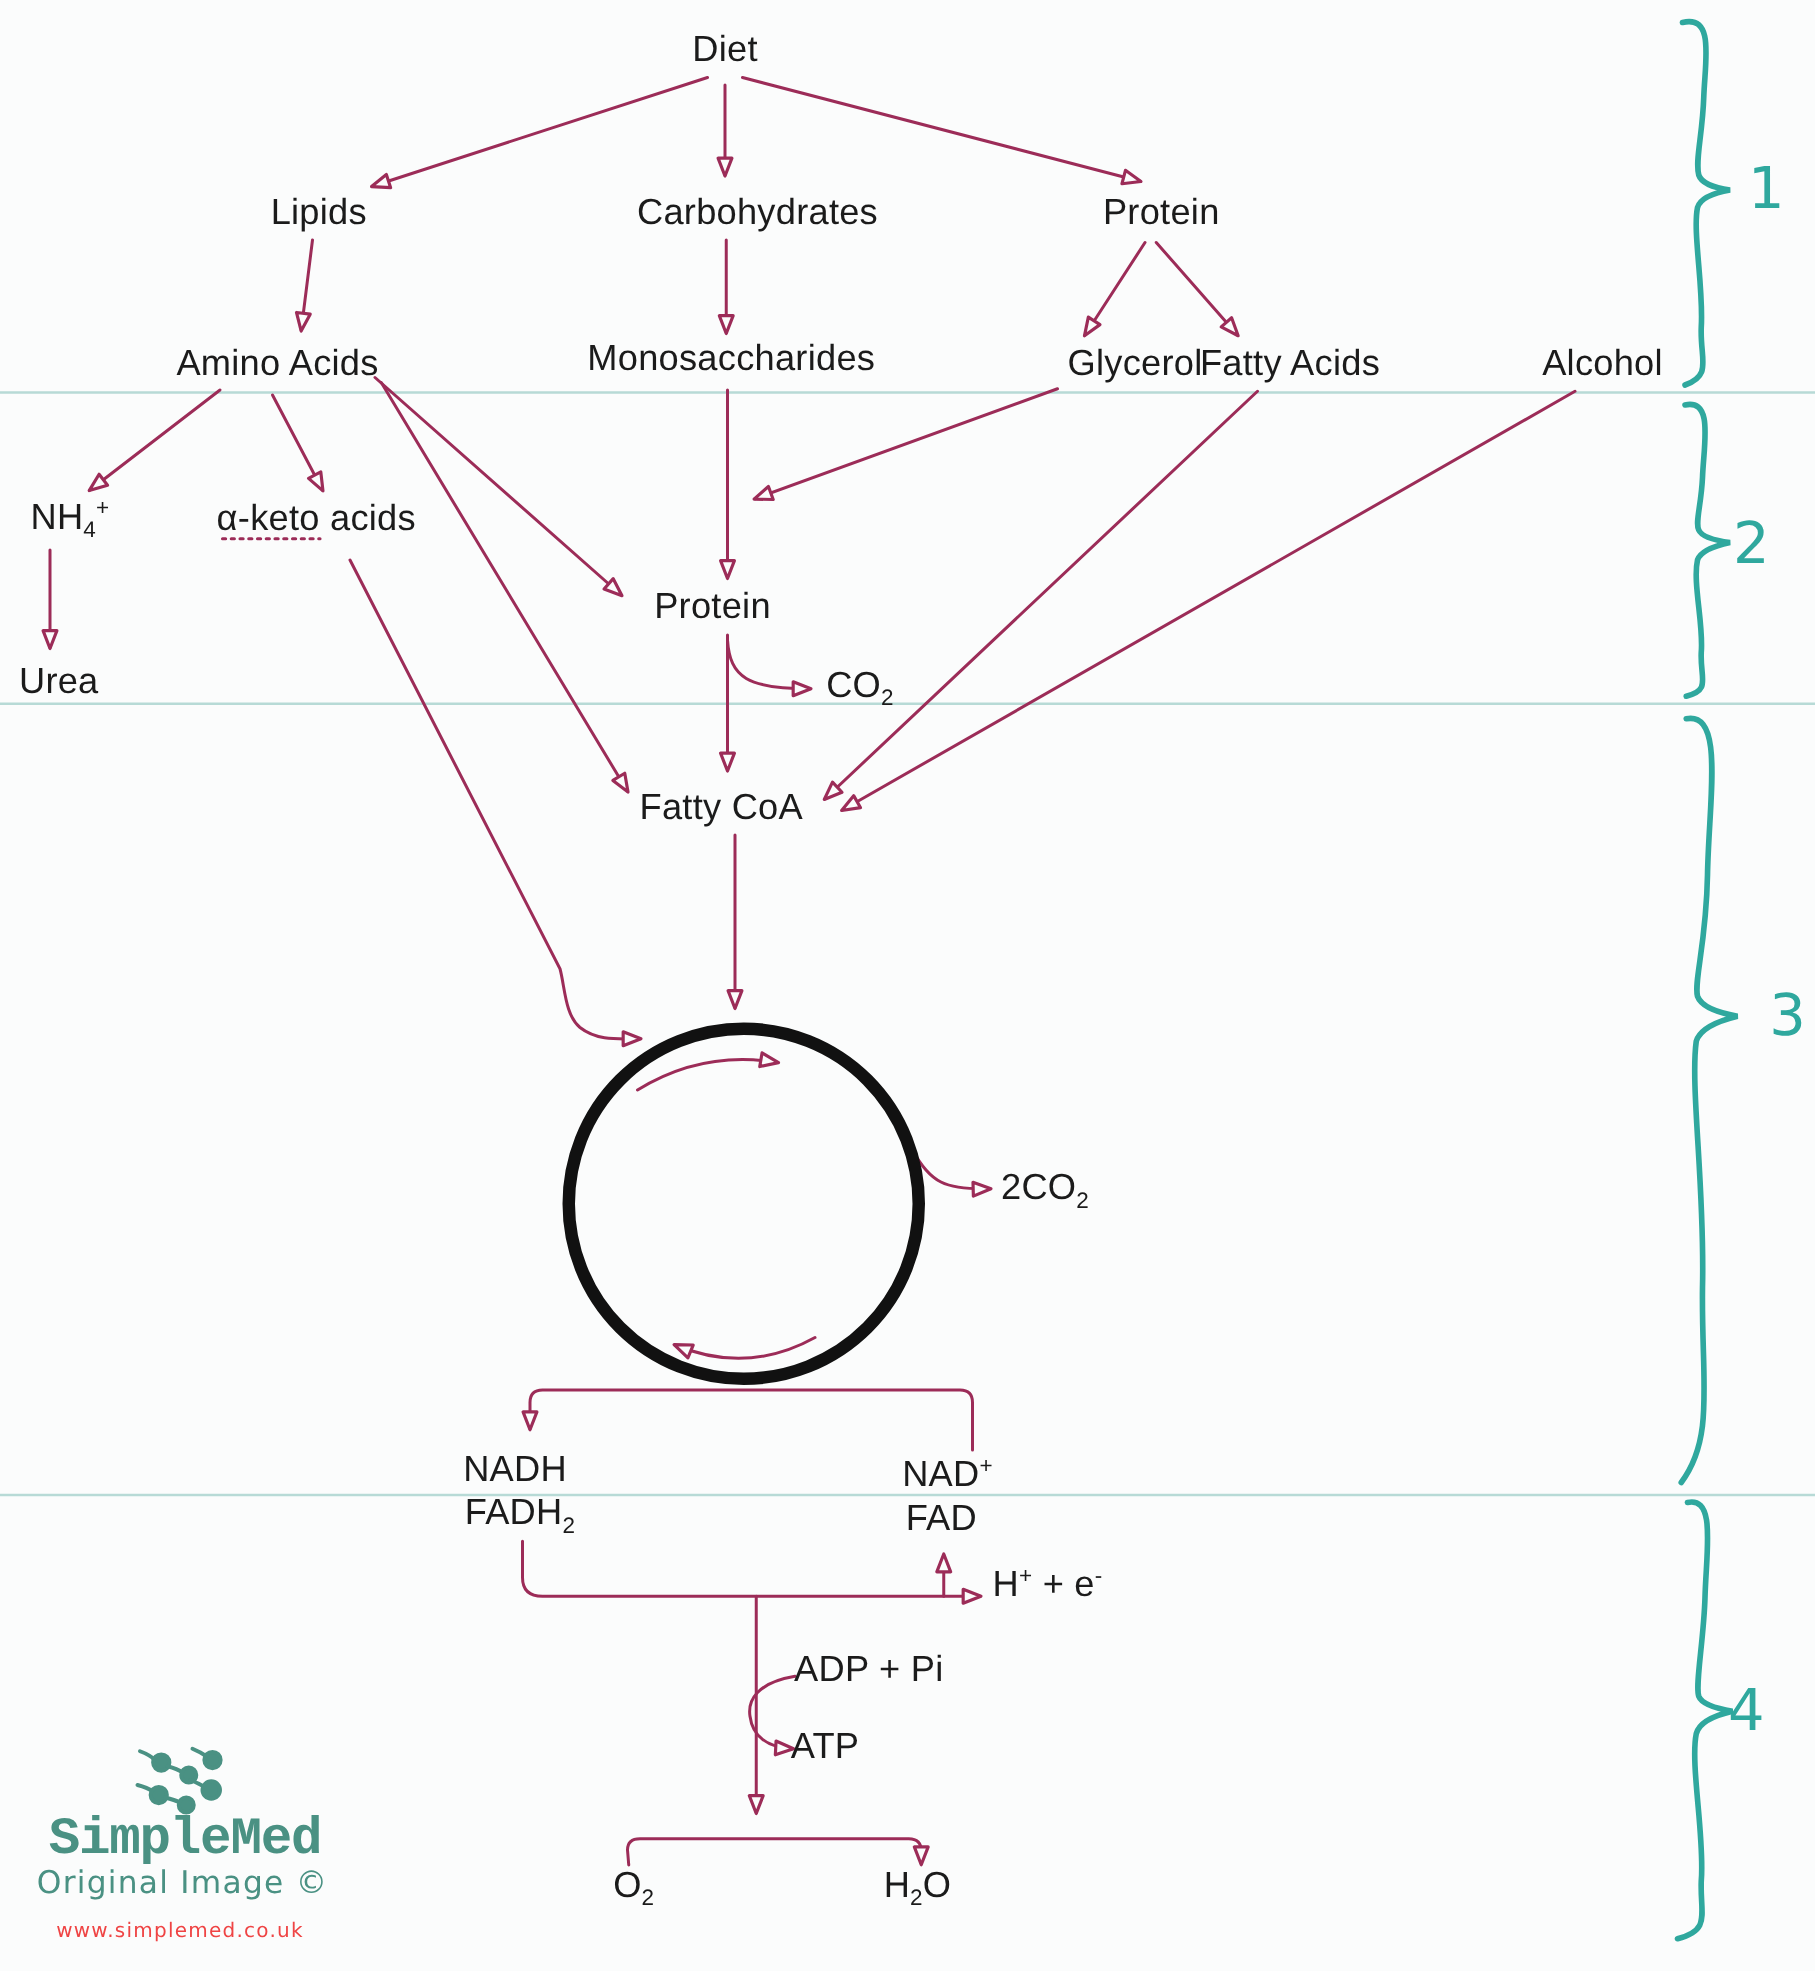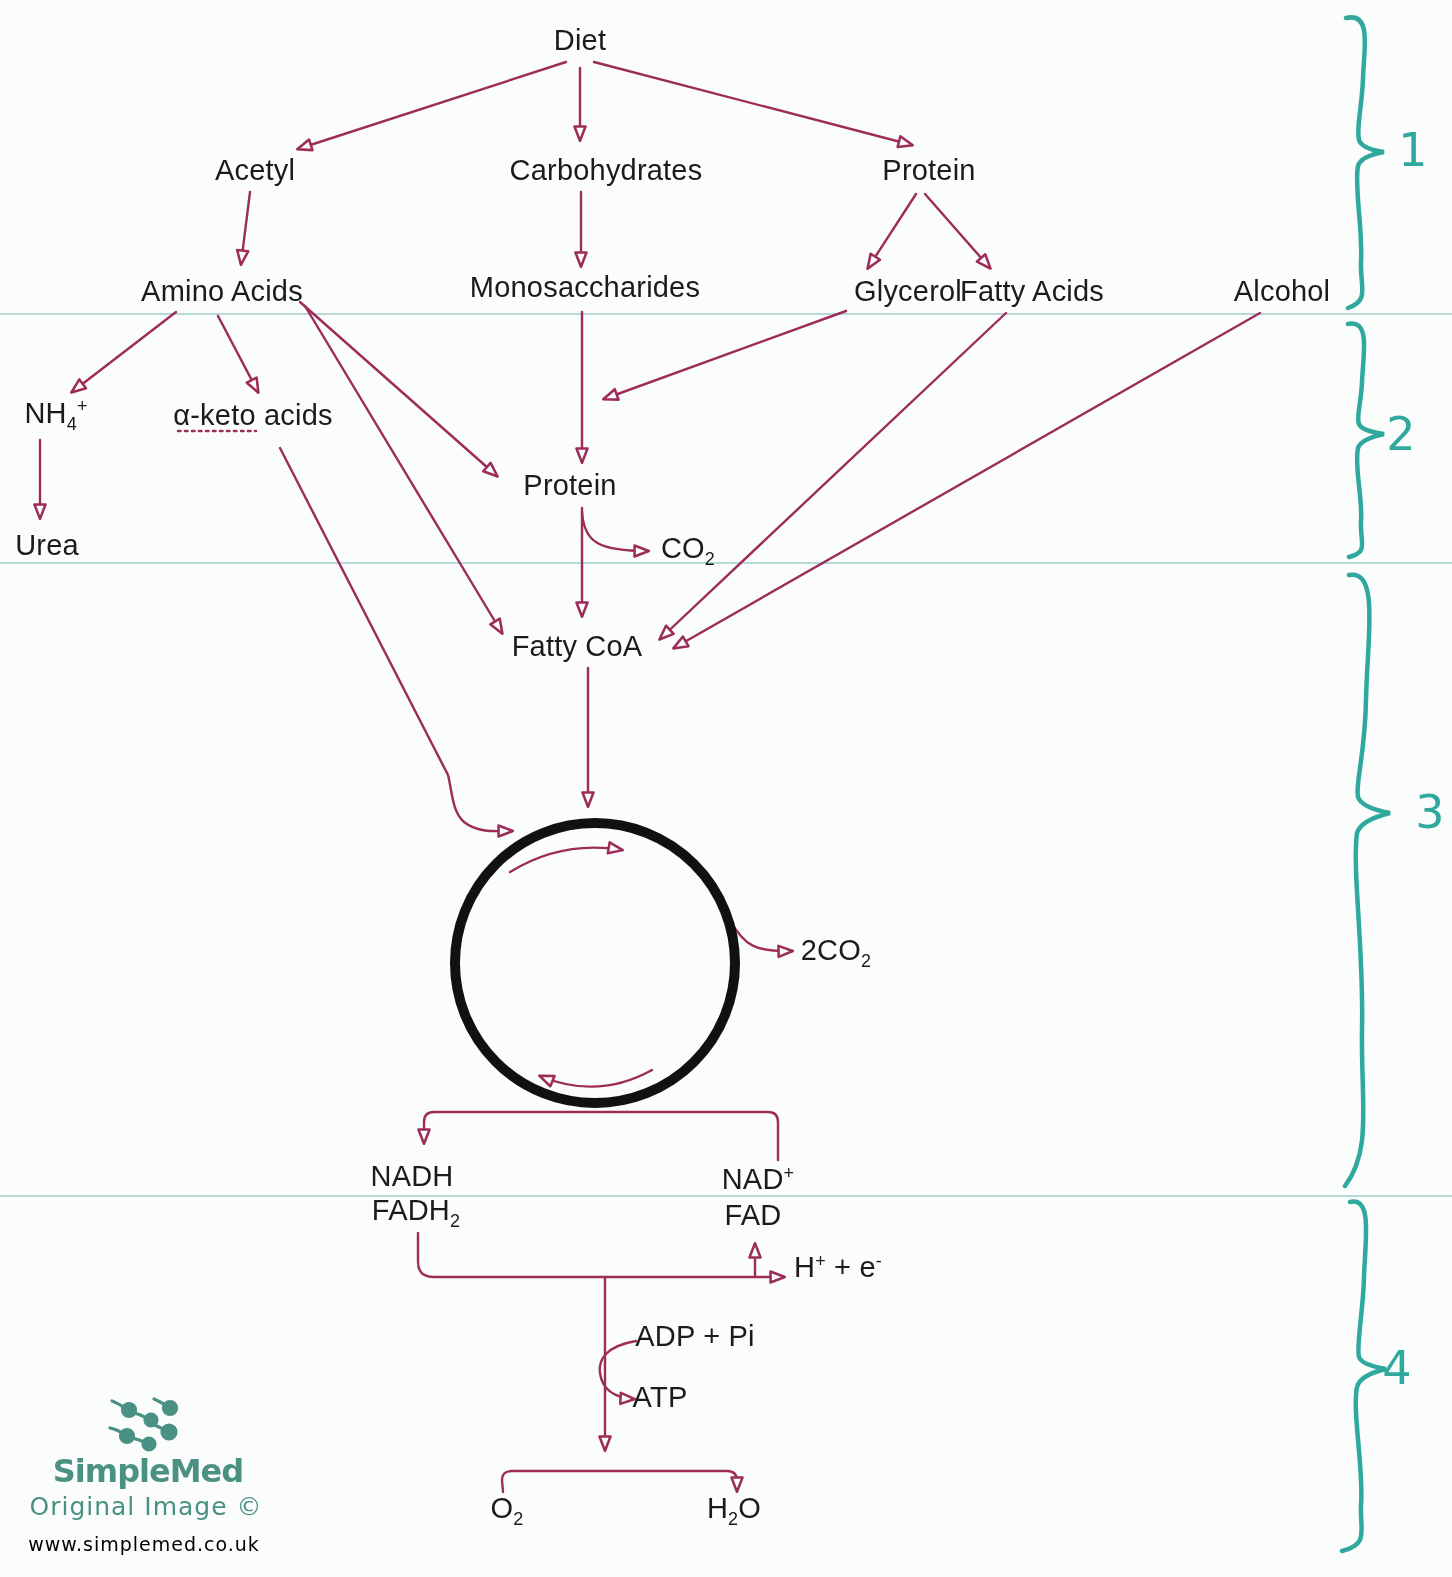--- a/index.html
+++ b/index.html
@@ -14,23 +14,23 @@
     letter-spacing:.2px;
   }
   .lbl sub{font-size:.62em;}
   .lbl sup{font-size:.62em;}
   .stage-num{
     position:absolute;transform:translate(-50%,-50%);
     font-family:"DejaVu Sans",sans-serif;font-size:46px;color:#2fa89e;
   }
   .wm{position:absolute;transform:translate(-50%,-50%);white-space:nowrap;
       font-family:"DejaVu Sans",sans-serif;color:#4a9183;}
-  .wm-brand{font-size:32px;font-weight:bold;letter-spacing:-1px;}
+  .wm-brand{font-size:42px;font-weight:bold;letter-spacing:-1px;font-family:Liberation Mono, monospace;}
   .wm-note{font-size:25px;font-weight:normal;letter-spacing:1px;}
-  .wm-url{font-size:19px;color:#000000;letter-spacing:1px;}
+  .wm-url{font-size:16px;color:#ef4444;letter-spacing:1px;}
 </style>
 </head>
 <body>
 
 <div class="canvas">
 
   <svg class="wires" width="1452" height="1577" viewBox="0 0 1452 1577">
     <defs>
       <marker id="ah" viewBox="0 0 12 10" refX="10" refY="5" markerWidth="19" markerHeight="16" orient="auto-start-reverse" markerUnits="userSpaceOnUse">
         <path d="M1.5,1.5 L10.5,5 L1.5,8.5 Z" fill="#fbfcfc" stroke="#9c2c58" stroke-width="1.6" stroke-linejoin="round"></path>
@@ -95,21 +95,21 @@
       <path d="M110,1428 Q118,1430 122,1433" fill="none"></path>
         <circle cx="127" cy="1436" r="6.5"></circle>
       <path d="M132,1438 Q140,1440 144,1442" fill="none"></path>
         <circle cx="149" cy="1444" r="6"></circle>
       <path d="M152,1424 Q160,1427 164,1430" fill="none"></path>
         <circle cx="169" cy="1432" r="7"></circle>
     </g>
   </svg>
 
   <div class="lbl" style="left:580px;top:41px">Diet</div>
-  <div class="lbl" style="left:255px;top:171px">Acetyl</div>
+  <div class="lbl" style="left:255px;top:171px">Lipids</div>
   <div class="lbl" style="left:606px;top:171px">Carbohydrates</div>
   <div class="lbl" style="left:929px;top:171px">Protein</div>
   <div class="lbl" style="left:222px;top:292px">Amino Acids</div>
   <div class="lbl" style="left:585px;top:288px">Monosaccharides</div>
   <div class="lbl" style="left:908px;top:292px">Glycerol</div>
   <div class="lbl" style="left:1032px;top:292px">Fatty Acids</div>
   <div class="lbl" style="left:1282px;top:292px">Alcohol</div>
   <div class="lbl" style="left:56px;top:416px"><span>NH</span><sub>4</sub><sup>+</sup></div>
   <div class="lbl" style="left:253px;top:416px">α-keto acids</div>
   <div class="lbl" style="left:47px;top:546px">Urea</div>

